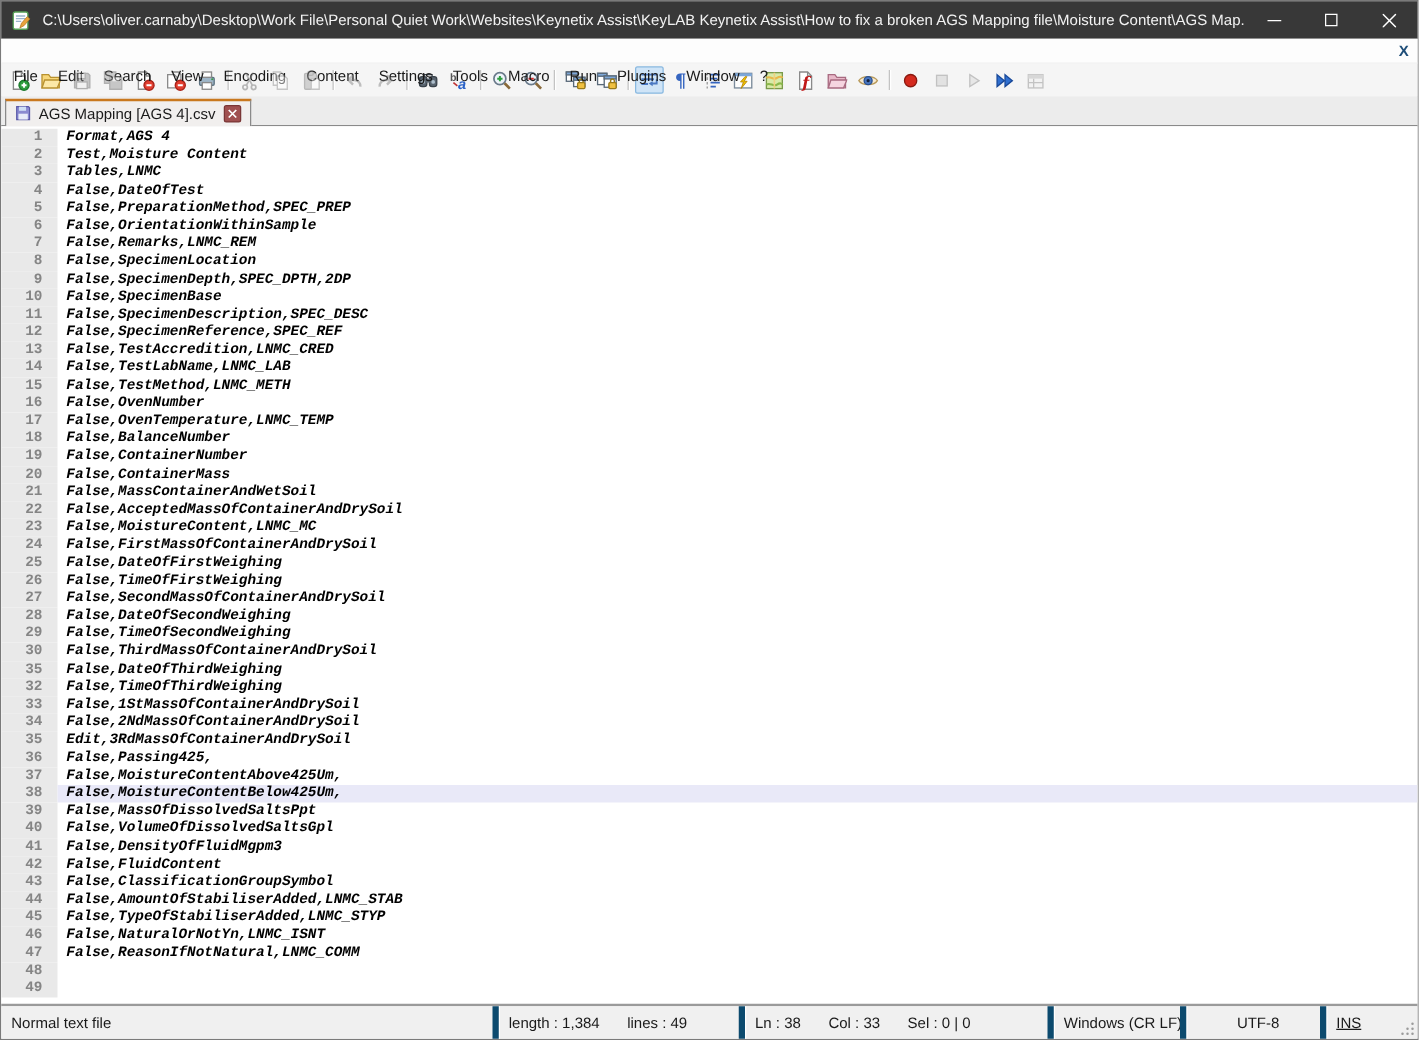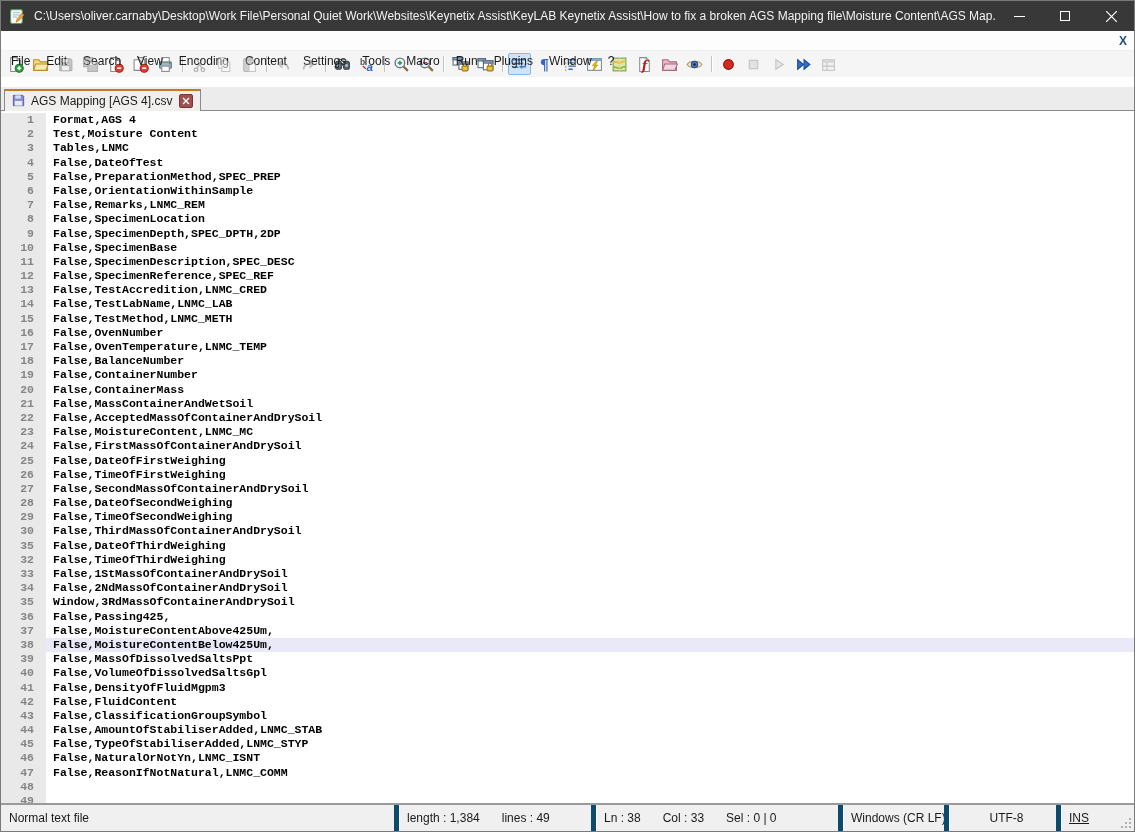--- a/index.html
+++ b/index.html
@@ -22,31 +22,31 @@
   .menu-close { position:absolute; right:7px; color:#1f4e79; font-weight:bold; font-size:12px; }
 
   
   .toolbar { height:26px; background:#f5f5f5; display:flex; align-items:center; padding-left:3px; gap:2px; flex:0 0 auto; }
   .tbtn { width:23px; height:22px; display:flex; align-items:center; justify-content:center; border:1px solid transparent; border-radius:2px; }
   .tbtn.disabled { filter:grayscale(1) opacity(.45); }
   .tbtn.active { background:#cfe4f7; border-color:#88b8e0; }
   .tsep { width:1px; height:16px; background:#c3c3c3; box-shadow:1px 0 0 #fff; margin:0 3px; }
 
   
-  .tabbar { height:24px; background:#ececec; display:flex; align-items:flex-end; padding-left:3px; border-bottom:1px solid #8a8a8a; flex:0 0 auto;margin-top:10px; }
+  .tabbar { height:24px; background:#ececec; display:flex; align-items:flex-end; padding-left:3px; border-bottom:1px solid #8a8a8a; flex:0 0 auto; }
   .tab { display:flex; align-items:center; gap:5px; height:22px; padding:0 7px 1px 6px; background:#f1efee; border:1px solid #8a8a8a; border-bottom:none; border-top:2px solid #c9781e; margin-bottom:-1px; }
   .tab .tablabel { font-size:12px; color:#1a1a1a; white-space:nowrap; }
   .tab .tabsave { width:15px; height:15px; }
   .tabclose { width:14px; height:14px; background:#a05050; border:1px solid #7a3636; border-radius:2px; display:flex; align-items:center; justify-content:center; margin-left:2px; }
 
   
   .editor { flex:1 1 auto; background:#fff; overflow:hidden; border-bottom:2px solid #9a9a9a; padding-top:2px; }
   .line { display:flex; height:14.2px; line-height:14.2px; font-family:"Liberation Mono", monospace; font-size:11.5px; font-weight:bold; }
   .line .ln { flex:0 0 45px; padding-right:12px; text-align:right; background:#e9e9e9; color:#858585; }
-  .line .code { flex:1 1 auto; padding-left:7px; color:#000; white-space:pre; }
+  .line .code { flex:1 1 auto; padding-left:7px; color:#000; white-space:pre;font-style:italic; }
   .line.cur .code { background:#e9e9f8; }
 
   
   .statusbar { height:26px; background:#f0f0f0; display:flex; align-items:stretch; font-size:12px; color:#1a1a1a; flex:0 0 auto; }
   .seg { display:flex; align-items:center; padding-left:8px; gap:22px; white-space:nowrap; overflow:hidden; }
   .seg + .seg { border-left:5px solid #0c4a6e; box-shadow:inset 1px 0 0 #fff; }
   .seg-doctype { flex:0 0 393px; }
   .seg-size { flex:0 0 197px; }
   .seg-pos { flex:0 0 247px; }
   .seg-eol { flex:0 0 106px; }
@@ -473,21 +473,21 @@
         <div class="line">
           <span class="ln">33</span>
           <span class="code">False,1StMassOfContainerAndDrySoil</span>
         </div>
         <div class="line">
           <span class="ln">34</span>
           <span class="code">False,2NdMassOfContainerAndDrySoil</span>
         </div>
         <div class="line">
           <span class="ln">35</span>
-          <span class="code">Window,3RdMassOfContainerAndDrySoil</span>
+          <span class="code">Edit,3RdMassOfContainerAndDrySoil</span>
         </div>
         <div class="line">
           <span class="ln">36</span>
           <span class="code">False,Passing425,</span>
         </div>
         <div class="line">
           <span class="ln">37</span>
           <span class="code">False,MoistureContentAbove425Um,</span>
         </div>
         <div class="line cur">

